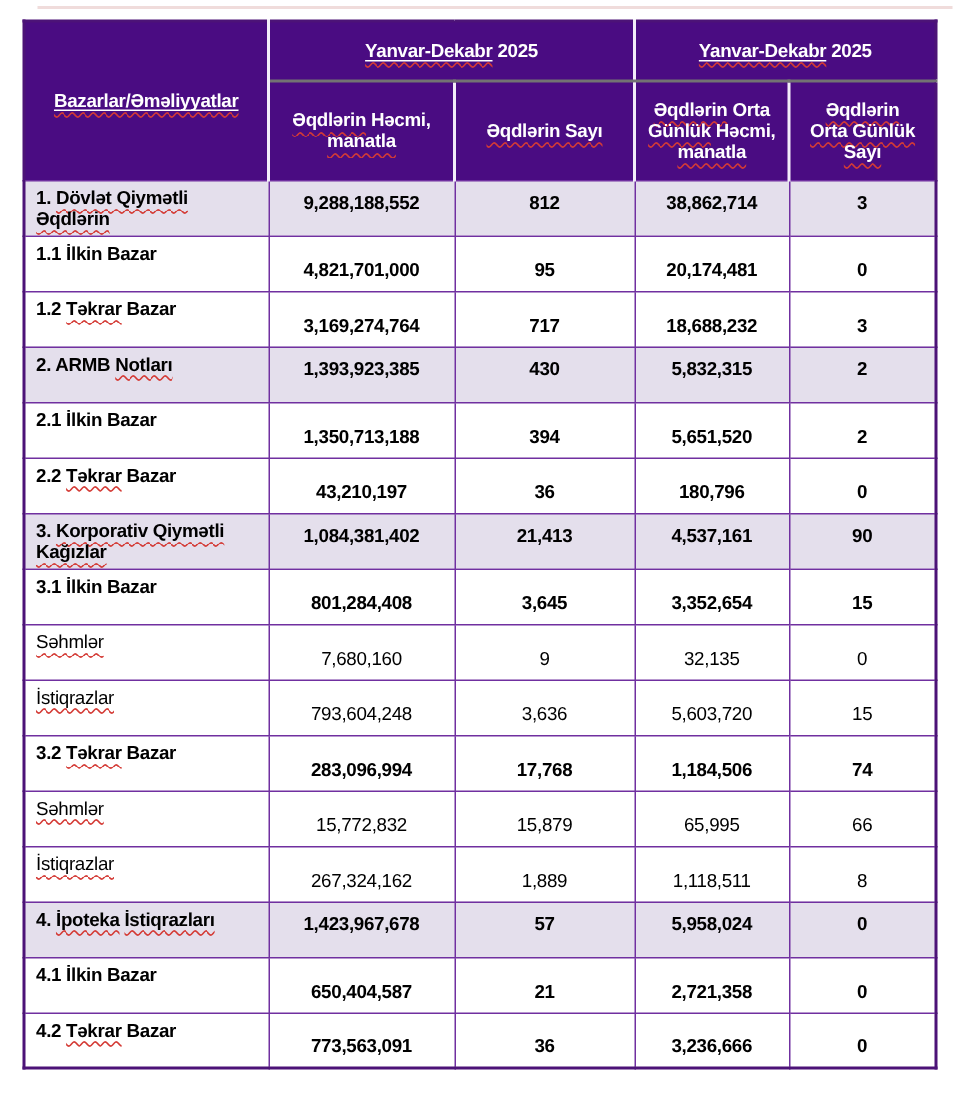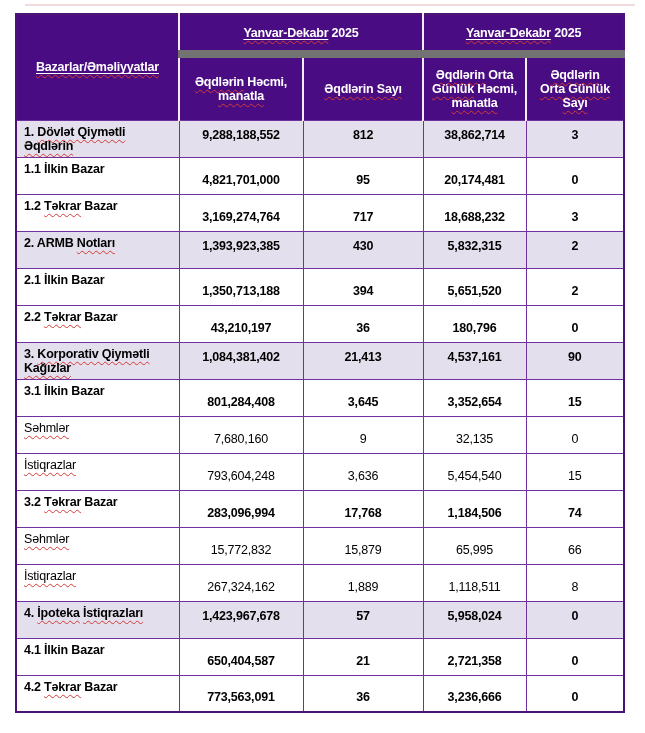--- a/index.html
+++ b/index.html
@@ -24,21 +24,21 @@
   col.c4{width:98px;}
 
   thead th{
     background:#4a0c82;color:#ffffff;font-weight:bold;
     font-size:12.5px;letter-spacing:-0.2px;
     text-align:center;vertical-align:middle;padding:2px 3px;
   }
   thead tr.h1{height:40px;}
   thead tr.h2{height:66px;}
   th.sep-r{border-right:2px solid #f3edf9;}
-  th.sep-b{border-bottom:8px solid #737373;}
+  th.sep-b{border-bottom:2px solid #737373;}
   thead tr.h2 th{border-bottom:1px solid #7030a0;}
 
   tbody tr{height:37px;}
   tbody td{
     border:1px solid #7030a0;font-size:12.5px;letter-spacing:-0.2px;
     background:#ffffff;
   }
   td.c-label{
     text-align:left;vertical-align:top;padding:4px 4px 3px 7px;font-weight:bold;
   }
@@ -150,21 +150,21 @@
         <td class="c-label"><span class="wavy">Səhmlər</span></td>
         <td class="c-num">7,680,160</td>
         <td class="c-num">9</td>
         <td class="c-num">32,135</td>
         <td class="c-num">0</td>
       </tr>
       <tr class="plain">
         <td class="c-label"><span class="wavy">İstiqrazlar</span></td>
         <td class="c-num">793,604,248</td>
         <td class="c-num">3,636</td>
-        <td class="c-num">5,454,540</td>
+        <td class="c-num">5,603,720</td>
         <td class="c-num">15</td>
       </tr>
       <tr class="bold">
         <td class="c-label">3.2 <span class="wavy">Təkrar</span> Bazar</td>
         <td class="c-num">283,096,994</td>
         <td class="c-num">17,768</td>
         <td class="c-num">1,184,506</td>
         <td class="c-num">74</td>
       </tr>
       <tr class="plain">

